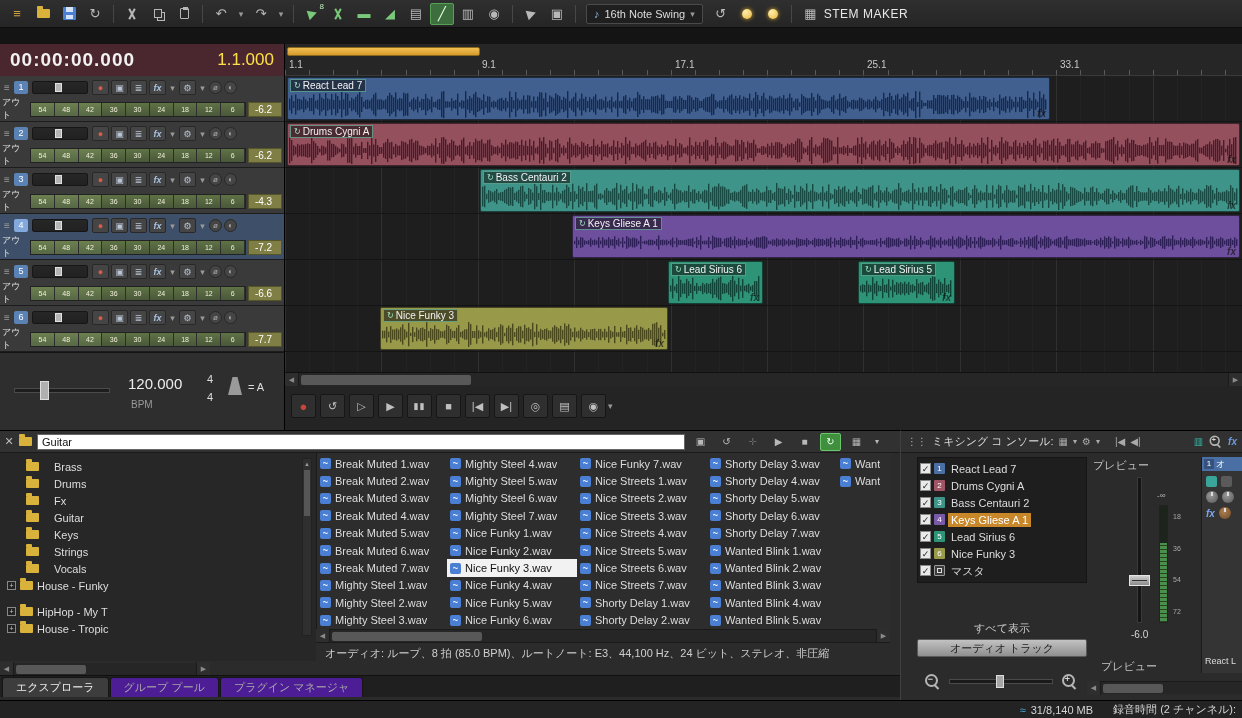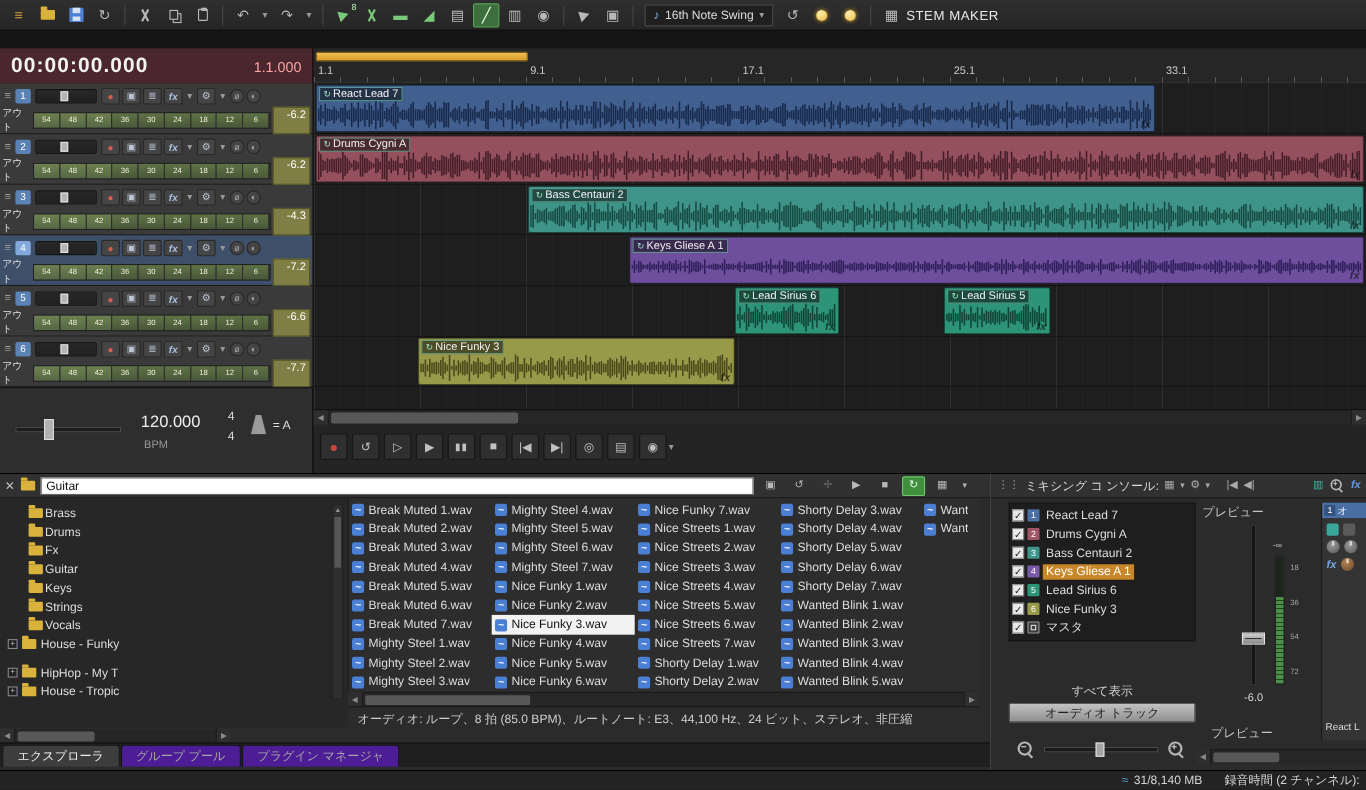--- a/index.html
+++ b/index.html
@@ -27,42 +27,42 @@
 .ptr{width:0;height:0;border-left:9px solid #7ac87a;border-top:5px solid transparent;border-bottom:5px solid transparent;transform:rotate(-18deg)}
 .ptr.grey{border-left-color:#b8b8b8}
 #swingbox{display:flex;align-items:center;gap:5px;background:#1f1f1f;border:1px solid #4a4a4a;border-radius:2px;height:20px;padding:0 7px;color:#ddd;font-size:11px;margin:0 4px}
 .bulb{width:10px;height:10px;border-radius:50%;background:radial-gradient(circle at 35% 30%,#ffeeb0,#e8b83a);box-shadow:0 0 4px #d8a82a}
 #stemmaker{display:flex;align-items:center;gap:6px;color:#e8e8e8;font-size:12px;letter-spacing:.5px;margin-left:6px}
 
 #gapband{position:absolute;left:0;top:28px;width:1242px;height:16px;background:#141414}
 
 #timepanel{position:absolute;left:0;top:44px;width:285px;height:32px;background:#4a272e;border-right:1px solid #000;display:flex;align-items:center;justify-content:space-between;padding:0 10px}
 .smpte{font-size:19px;color:#f2f2f2;font-weight:bold;letter-spacing:1px}
-.mbt{font-size:13px;color:#fca5a5}
+.mbt{font-size:17px;color:#fde047}
 
 #rack{position:absolute;left:0;top:76px;width:285px;height:276px;background:#2e2e2e;border-right:1px solid #000}
 .strip{height:46px;background:#3a3a3a;border-bottom:1px solid #1c1c1c;padding:2px 2px 0 2px}
 .strip.sel{background:#3e5069}
 .srow1{display:flex;align-items:center;gap:2px;height:19px}
 .grip{color:#9a9a9a;font-size:10px;width:10px;text-align:center}
 .tbadge{width:14px;height:13px;background:#5b82b5;color:#fff;font-size:9px;line-height:13px;text-align:center;border-radius:2px;flex:none}
 .strip.sel .tbadge{background:#82a8dc}
 .hslider{width:56px;height:13px;position:relative;background:linear-gradient(#272727,#212121);border:1px solid #161616;border-radius:2px;margin:0 2px;flex:none}
 .hthumb{position:absolute;left:22px;top:1px;width:7px;height:9px;background:#b5b5b5;border:1px solid #e0e0e0}
 .sbtn{width:17px;height:15px;background:#454545;border:1px solid #282828;border-radius:2px;color:#b9c4d4;font-size:9px;display:flex;align-items:center;justify-content:center;flex:none}
 .sbtn.rec{color:#d85c4a}
 .sbtn.fxb{font-style:italic;font-weight:bold;color:#a8c0e0}
 .sbtn.dd{width:9px;background:none;border:none;color:#999}
 .sbtn.rnd{border-radius:50%;width:13px;height:13px;color:#aaa;font-size:8px}
 .srow2{display:flex;align-items:center;gap:2px;height:20px;margin-top:2px}
 .outlbl{width:26px;font-size:9px;color:#e0e0e0;flex:none}
 .meter{flex:1;height:15px;display:flex;border:1px solid #222;background:#333}
 .meter i{flex:1;font-style:normal;font-size:7px;color:#f0f0da;text-align:center;line-height:13px;background:linear-gradient(#5f7245,#49583a);border-right:1px solid #2d2d2d}
 .meter i:nth-child(-n+3){background:linear-gradient(#6d8050,#566845)}
-.dbval{width:34px;height:25px;background:#7e7e45;color:#fff;font-size:10px;line-height:14px;text-align:right;padding-right:3px;border:1px solid #55552a;flex:none}
+.dbval{width:34px;height:15px;background:#7e7e45;color:#fff;font-size:10px;line-height:14px;text-align:center;padding-right:3px;border:1px solid #55552a;flex:none}
 
 #transleft{position:absolute;left:0;top:352px;width:285px;height:78px;background:#2e2e2e;border-top:1px solid #141414;border-right:1px solid #000}
 .tslider{position:absolute;left:14px;top:35px;width:96px;height:5px;background:#1d1d1d;border:1px solid #4a4a4a}
 .tsthumb{position:absolute;left:40px;top:28px;width:9px;height:19px;background:#b0b0b0;border:1px solid #ddd}
 .bpmnum{position:absolute;left:128px;top:22px;font-size:15px;color:#ececec}
 .bpmlbl{position:absolute;left:131px;top:46px;font-size:10px;color:#9a9a9a}
 .sigtop{position:absolute;left:203px;top:20px;width:14px;text-align:center;font-size:11px;color:#ddd}
 .sigbot{position:absolute;left:203px;top:38px;width:14px;text-align:center;font-size:11px;color:#ddd}
 .metro{position:absolute;left:228px;top:24px;width:14px;height:18px;background:#9a9a9a;clip-path:polygon(32% 0,68% 0,100% 100%,0 100%)}
 .metrolbl{position:absolute;left:248px;top:28px;font-size:11px;color:#ddd}
@@ -94,21 +94,21 @@
 
 #browser{position:absolute;left:0;top:430px;width:900px;height:270px;background:#2b2b2b;border-top:1px solid #000}
 .btb{position:absolute;left:0;top:0;width:900px;height:22px;background:#313131;border-bottom:1px solid #1a1a1a;display:flex;align-items:center;gap:5px;padding:0 4px}
 .closex{color:#bbb;font-size:11px;width:10px;text-align:center}
 .srch{width:648px;height:16px;background:#fff;border:1px solid #666;font-size:11px;padding:0 4px;color:#111}
 .bti{width:21px;height:18px;border-radius:2px;color:#b8b8b8;font-size:10px;display:flex;align-items:center;justify-content:center}
 .bti.dis{color:#666}
 .bti.green{background:#3f8f3f;border:1px solid #6cc76c;color:#eaffea}
 .sidegrip{position:absolute;left:2px;top:28px;color:#777;font-size:13px;line-height:9px}
 #tree{position:absolute;left:0;top:22px;width:316px;height:208px;background:#272727;overflow:hidden;padding:5px 0 0 0}
-.fitem2{display:flex;align-items:center;gap:2px;height:17px;padding-left:26px;font-size:11px;color:#ddd}
+.fitem2{display:flex;align-items:center;gap:15px;height:17px;padding-left:26px;font-size:11px;color:#ddd}
 .coll{display:flex;align-items:center;gap:4px;height:17px;padding-left:7px;font-size:11px;color:#ddd}
 .coll.gap{margin-top:9px}
 .exp{width:9px;height:9px;border:1px solid #888;background:#222;color:#ccc;font-size:7px;line-height:7px;text-align:center;flex:none}
 .tvs{position:absolute;left:302px;top:27px;width:10px;height:178px;background:#2f2f2f;border:1px solid #222}
 .tvs .up{height:10px;font-size:6px;color:#999;text-align:center;line-height:10px}
 .tvs .vthumb{margin:1px;height:46px;background:#565656}
 #files{position:absolute;left:316px;top:22px;width:574px;height:176px;background:#2d2d2d;display:flex;overflow:hidden;border-left:1px solid #1a1a1a;padding-top:2px}
 .fcol{width:130px;flex:none}
 .fitem{display:flex;align-items:center;gap:4px;height:17.4px;padding:0 3px;font-size:11px;color:#ddd;white-space:nowrap;overflow:hidden}
 .fitem.fsel{background:#f2f2f2;color:#111}

